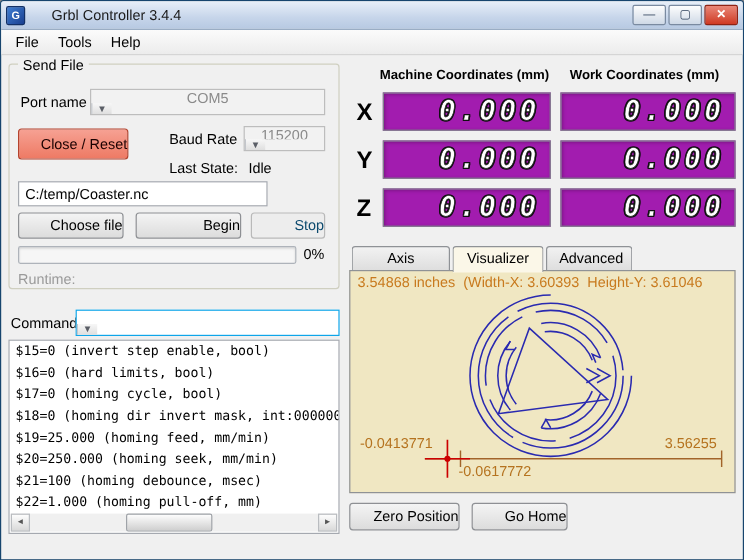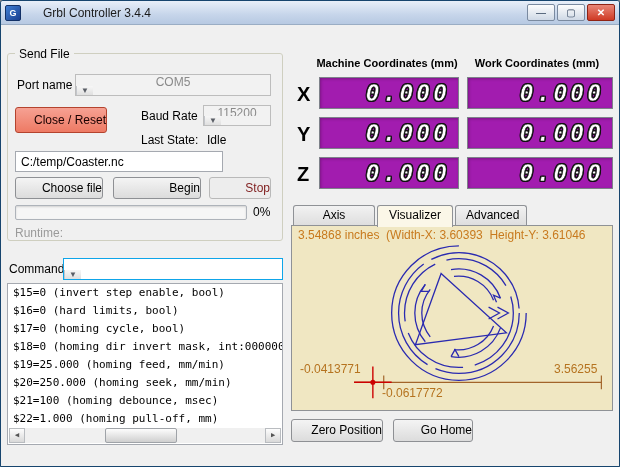--- a/index.html
+++ b/index.html
@@ -37,21 +37,21 @@
   .menu-item { padding:2px 8px; }
   
   .groupbox { position:absolute; border:1px solid #cfcfc0; border-radius:3px; }
   .group-label { position:absolute; background:#f0f0f0; padding:0 4px; font-size:12px; }
   .label { position:absolute; font-size:12px; white-space:nowrap; }
   .btn {
     position:absolute; border:1px solid #8e9094; border-radius:3px;
     background:linear-gradient(#f4f4f4,#dcdcdc); font-size:12px; text-align:right;
     font-family:"Liberation Sans",sans-serif; color:#000; cursor:default;
   }
-  .btn.disabled { color:#7f1d1d; background:#ededed; border-color:#b9b9b9; }
+  .btn.disabled { color:#0c4a6e; background:#ededed; border-color:#b9b9b9; }
   .btn.reset {
     background:linear-gradient(#f6a193,#ee7a64); border-color:#b4432e; color:#1a0000;
   }
   .combo {
     position:absolute; background:#fff; border:1px solid #0ea5e9; display:flex;
     align-items:center; font-size:12px;flex-direction:column;
   }
   .combo.dim { background:#f2f2f2; color:#8a8a8a; border-color:#bdbdbd; }
   .combo .val { flex:1; padding:0 5px; overflow:hidden; white-space:nowrap; }
   .combo .arrow {
@@ -127,20 +127,25 @@
   <div class="titlebar">
     <div class="app-icon">G</div>
     <div class="title-text">Grbl Controller 3.4.4</div>
     <div class="winbtns">
       <div class="winbtn">—</div>
       <div class="winbtn">▢</div>
       <div class="winbtn close">✕</div>
     </div>
   </div>
 
+  <div class="menubar">
+    <span class="menu-item">File</span>
+    <span class="menu-item">Tools</span>
+    <span class="menu-item">Help</span>
+  </div>
 
   <div class="groupbox" style="left:6px; top:52px; width:276px; height:188px;"></div>
   <span class="group-label" style="left:14px; top:46px;">Send File</span>
 
   <span class="label" style="left:16px; top:77px;">Port name</span>
   <div class="combo dim" style="left:74px; top:73px; width:196px; height:22px;">
     <span class="val">COM5</span>
     <span class="arrow">▼</span>
   </div>
 

